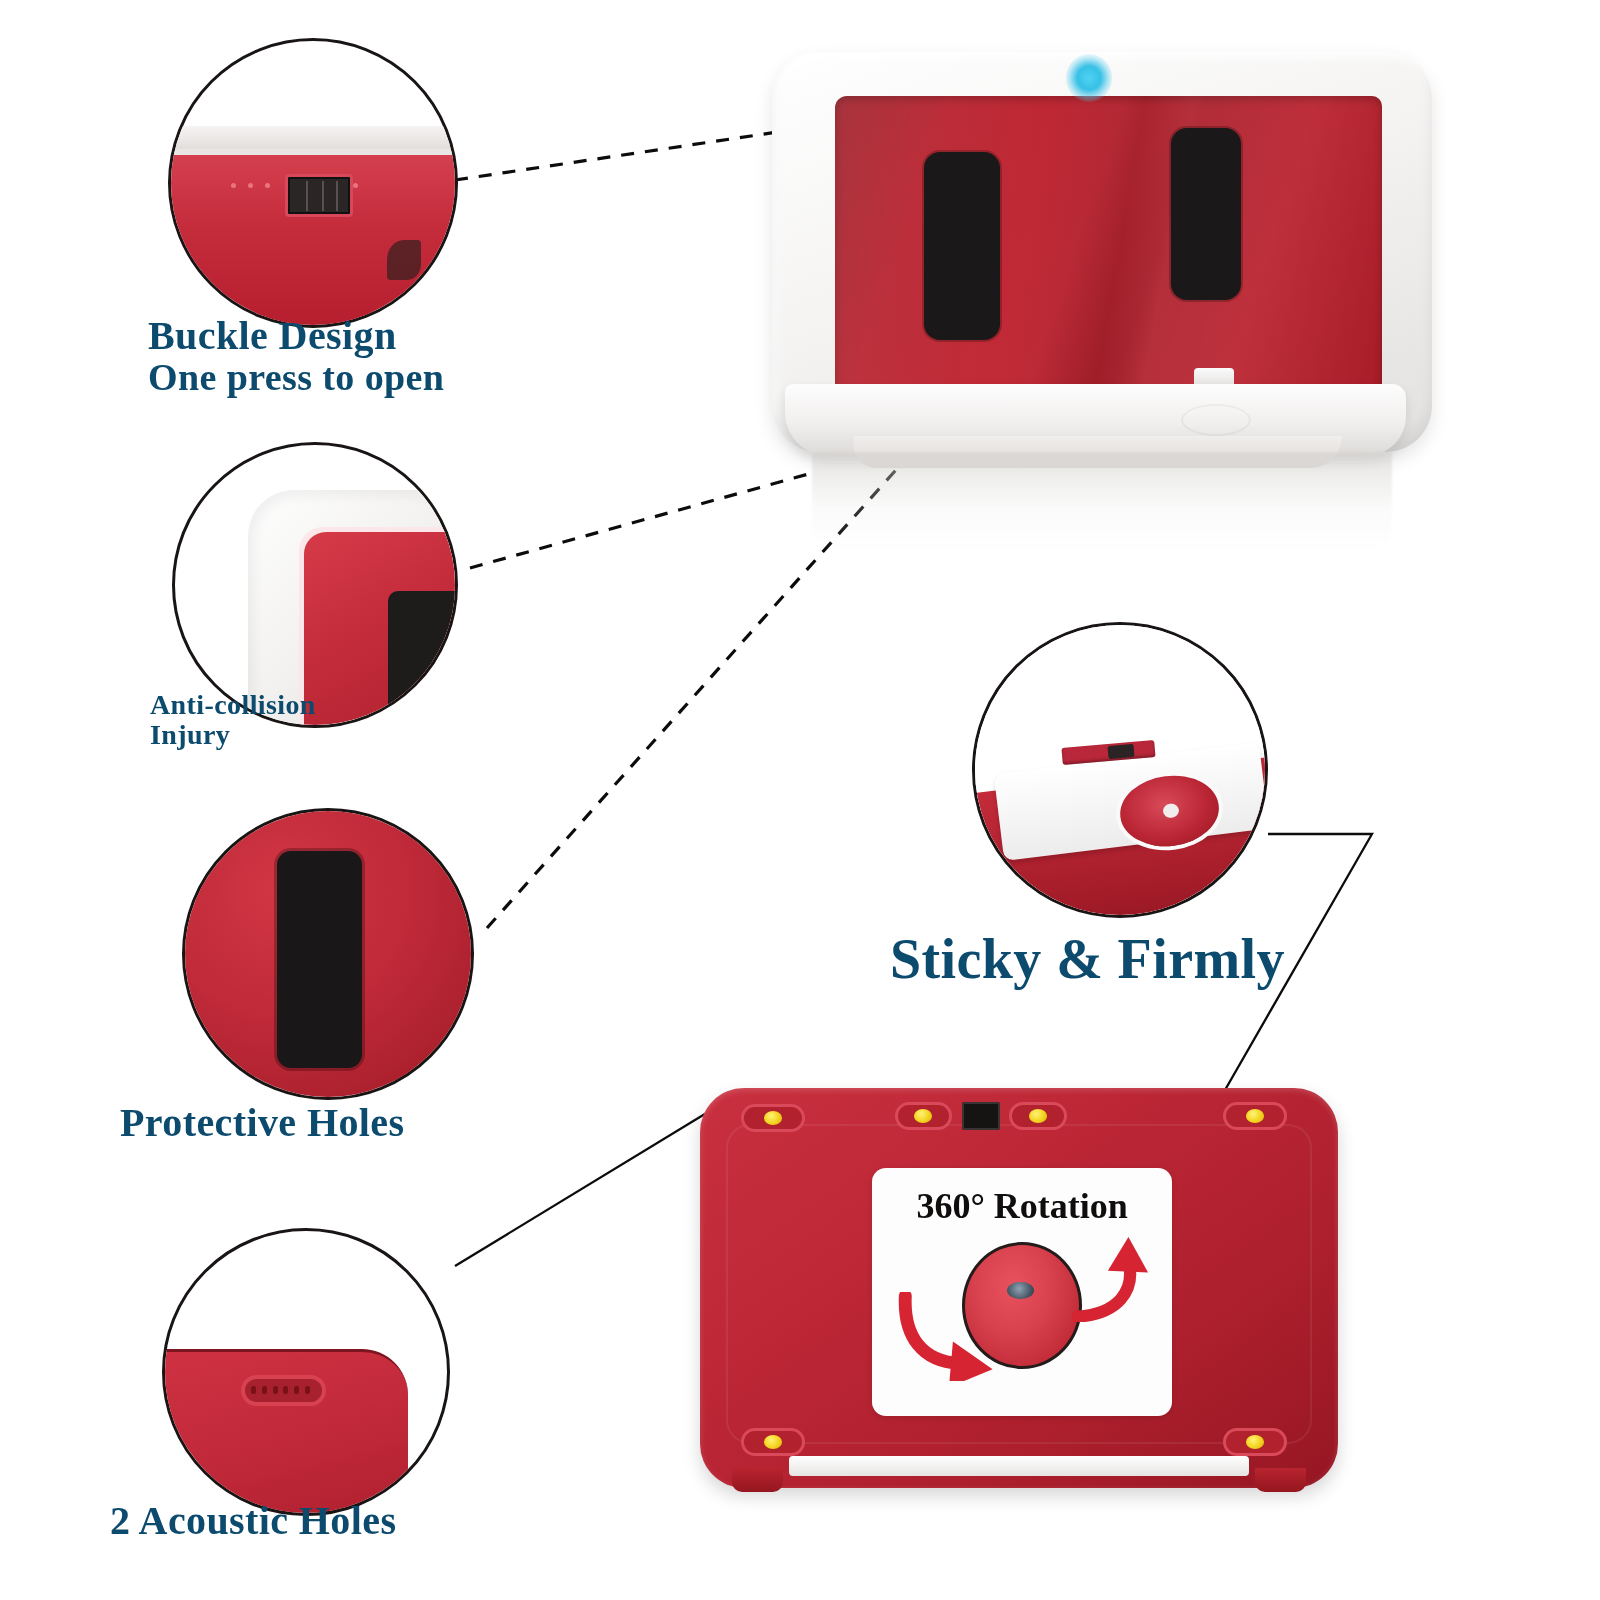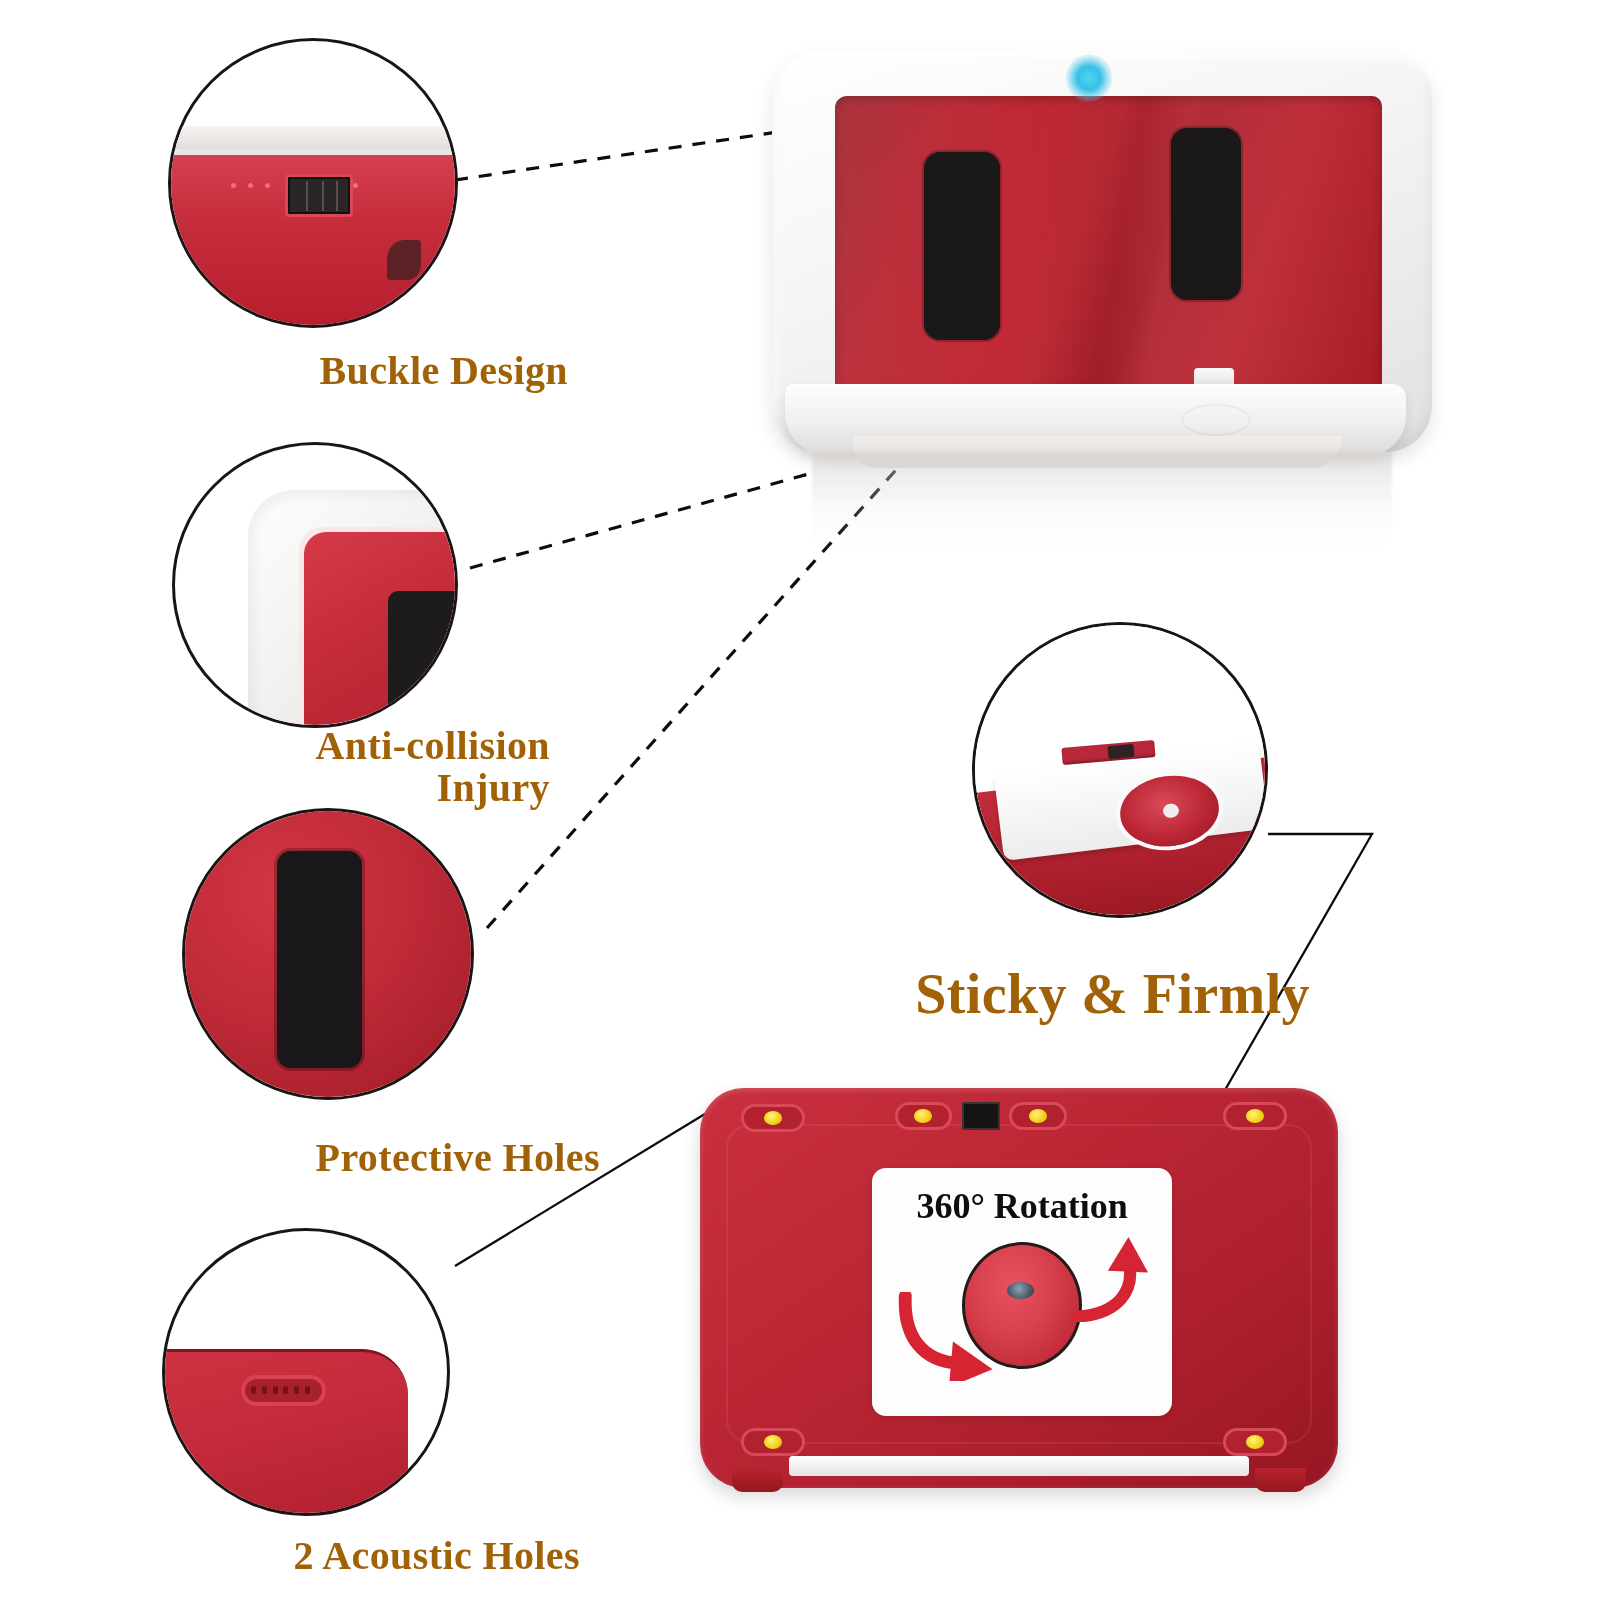--- a/index.html
+++ b/index.html
@@ -13,28 +13,27 @@
   #page {
     position: relative;
     width: 1600px;
     height: 1600px;
     background: #ffffff;
     overflow: hidden;
   }
 
   .callout-label {
     position: absolute;
-    text-align: right;
+    text-align: left;
     font-family: "Liberation Serif", "DejaVu Serif", serif;
     font-weight: bold;
-    color: #a16207;
+    color: #0c4a6e;
     line-height: 1.06;
     letter-spacing: 0.4px;
     white-space: nowrap;
-    margin-top: 35px;
   }
 
   
   .bubble {
     position: absolute;
     border-radius: 50%;
     border: 3px solid #1a1515;
     overflow: hidden;
     background: #ffffff;
     box-sizing: border-box;
@@ -489,29 +488,30 @@
     <div class="b1-latch">
       <i style="left:30%;"></i>
         <i style="left:55%;"></i>
         <i style="left:78%;"></i>
     </div>
     <div class="b1-dot" style="left:64%;"></div>
     <div class="b1-notch"></div>
   </div>
   <div class="callout-label" style="left:148px;top:315px;width:420px;font-size:40px;">
     <div>Buckle Design</div>
+    <div style="font-size:38px;">One press to open</div>
   </div>
 
   <div class="bubble" style="left:172px;top:442px;width:286px;height:286px;">
     <div class="b2-white"></div>
     <div class="b2-white-edge"></div>
     <div class="b2-red"></div>
     <div class="b2-sponge"></div>
   </div>
-  <div class="callout-label" style="left:150px;top:690px;width:400px;font-size:40px;">
+  <div class="callout-label" style="left:150px;top:690px;width:400px;font-size:28px;">
     <div>Anti-collision</div>
     <div>Injury</div>
   </div>
 
   <div class="bubble" style="left:182px;top:808px;width:292px;height:292px;">
     <div class="b3-red"></div>
     <div class="b3-pad"></div>
   </div>
   <div class="callout-label" style="left:120px;top:1102px;width:480px;font-size:40px;">
     <div>Protective Holes</div>

